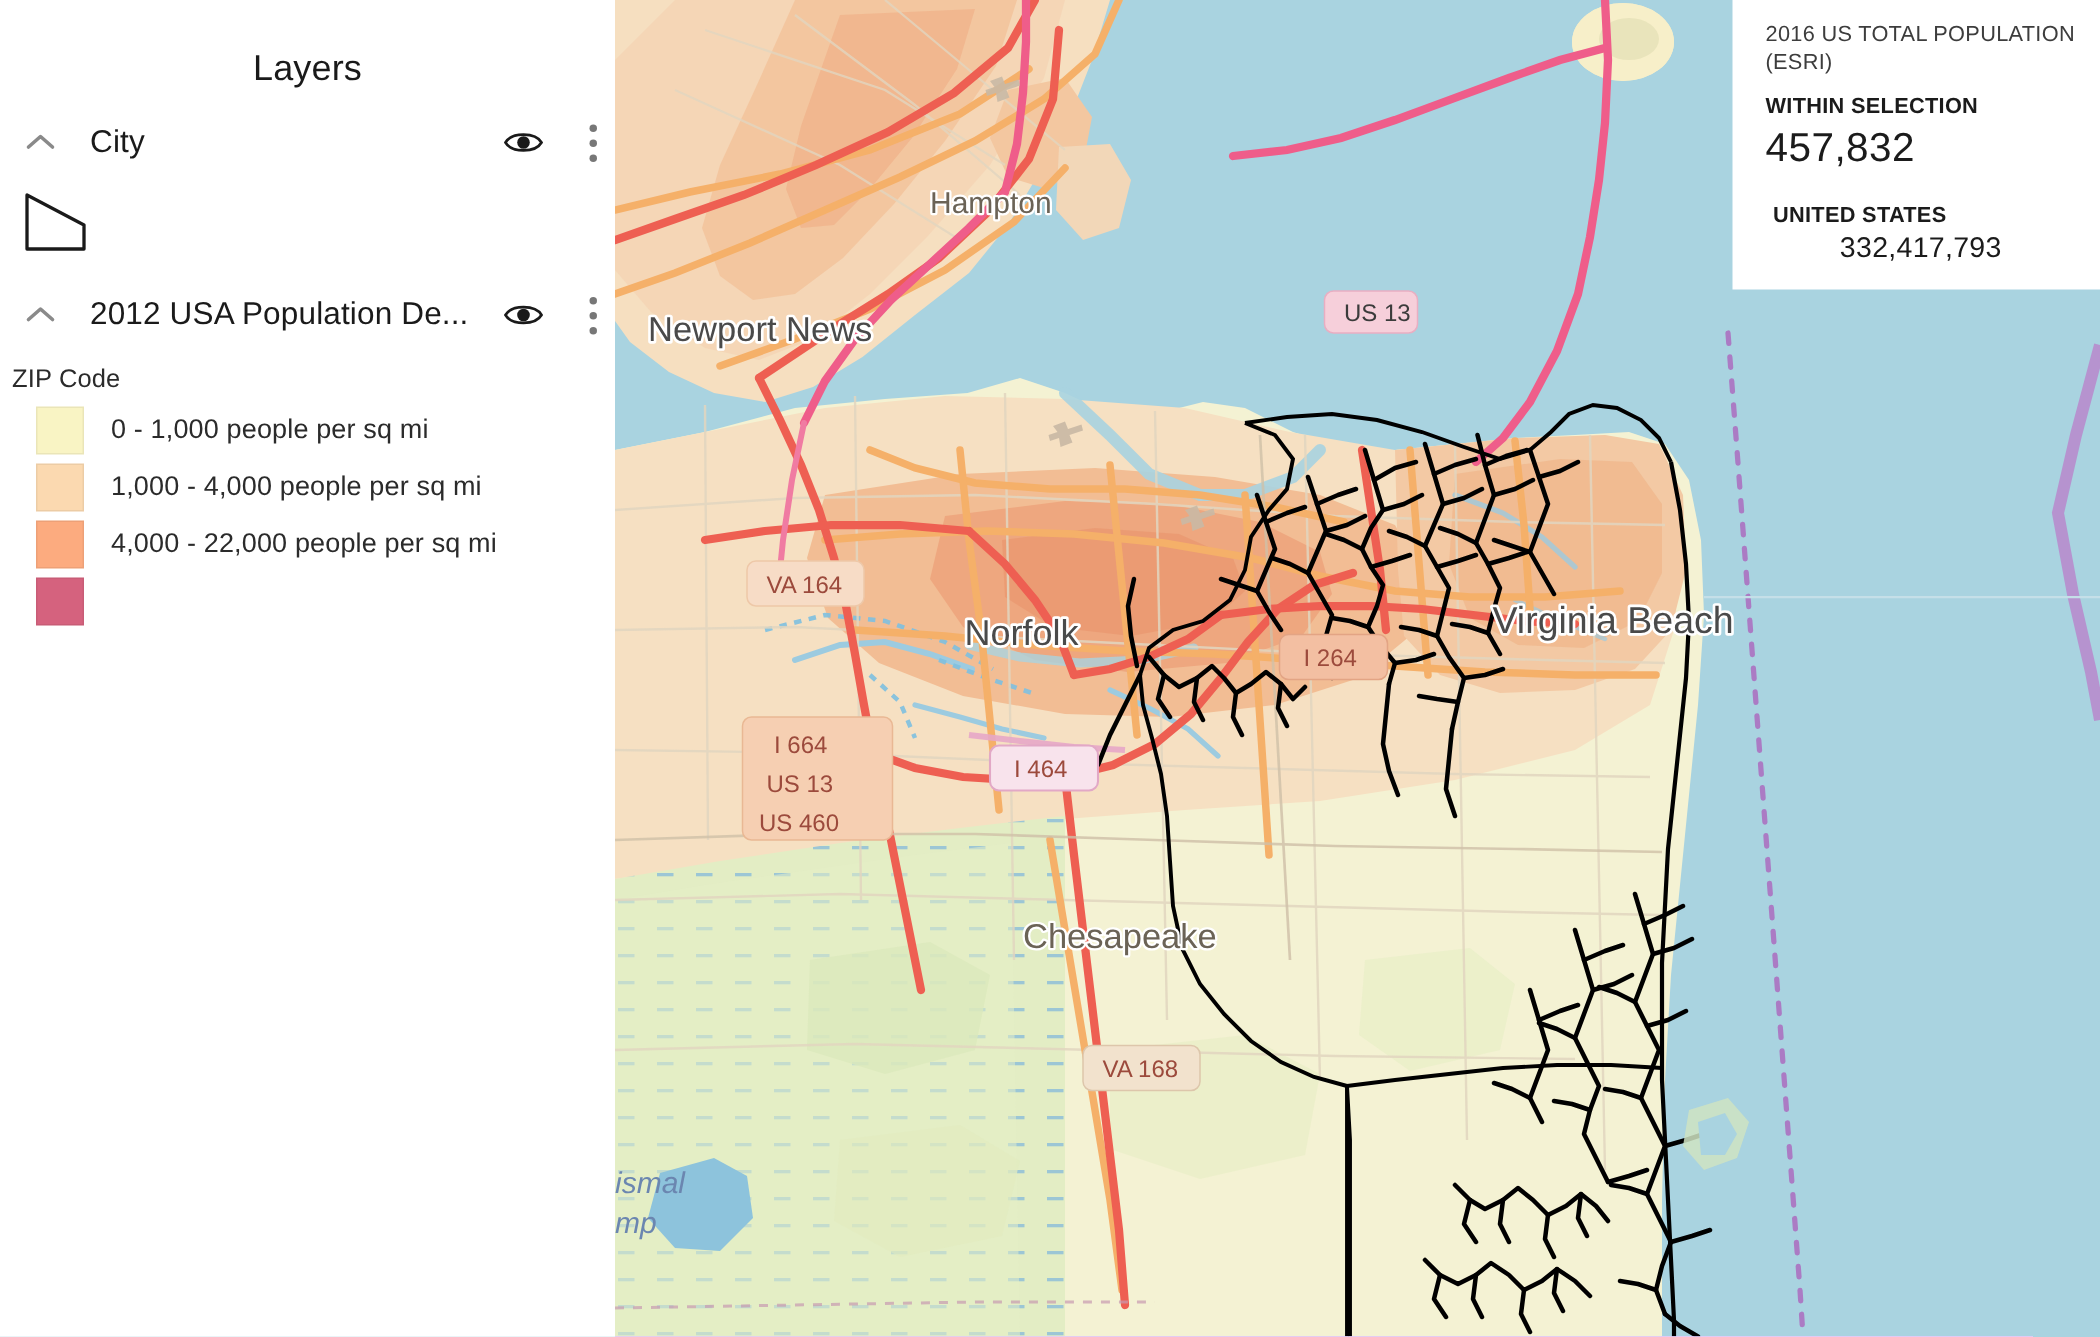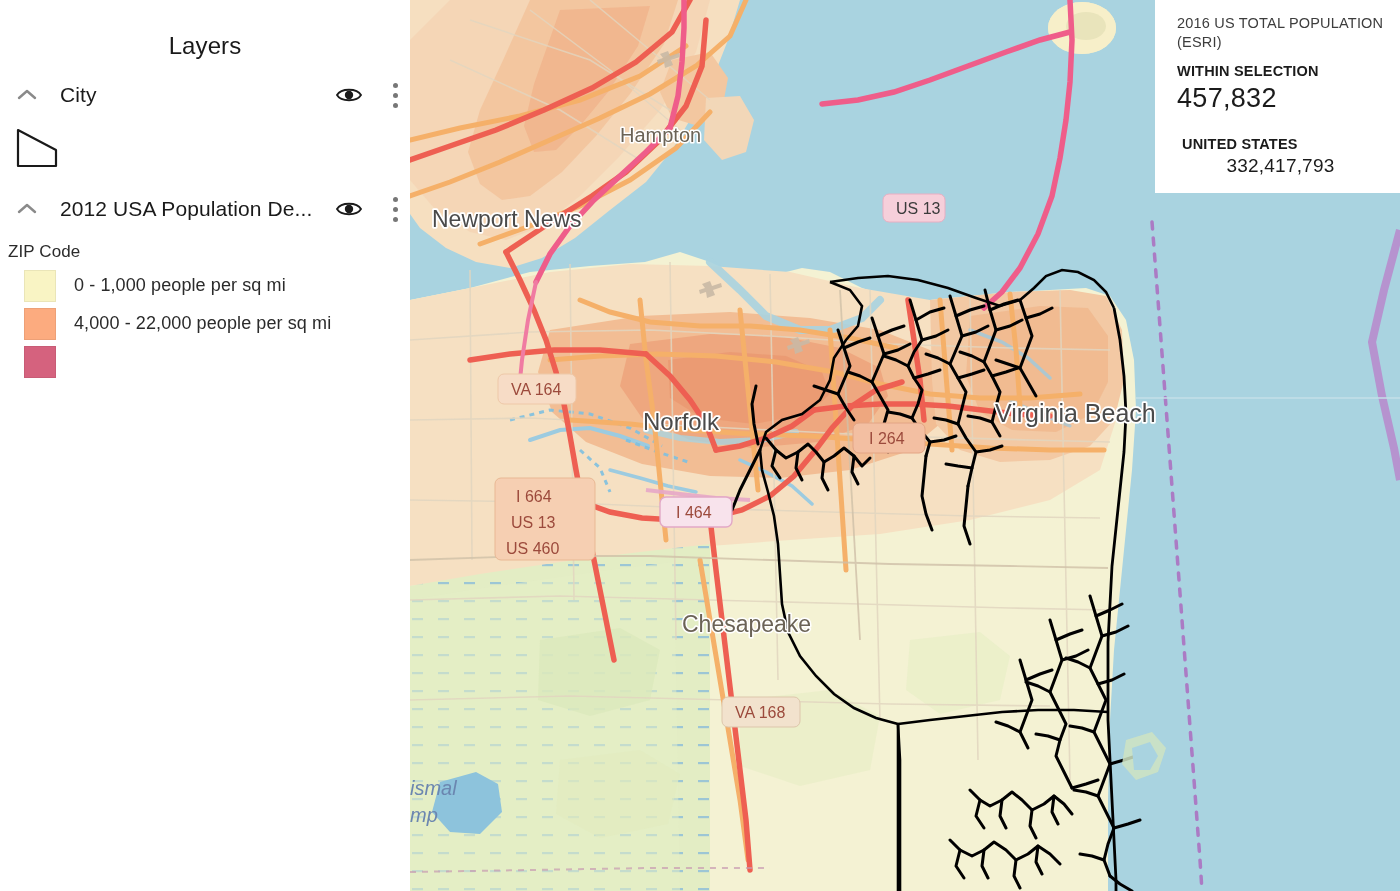--- a/index.html
+++ b/index.html
@@ -444,20 +444,24 @@
         </span>
     </div>
 
     <div class="legend-head">ZIP Code</div>
 
     <div class="legend-item">
       <span class="swatch" style="background:#f9f4c4"></span>
       <span class="legend-label">0 - 1,000 people per sq mi</span>
     </div>
     <div class="legend-item">
+      <span class="swatch" style="background:#fbd9b0"></span>
+      <span class="legend-label">1,000 - 4,000 people per sq mi</span>
+    </div>
+    <div class="legend-item">
       <span class="swatch" style="background:#fcab7f"></span>
       <span class="legend-label">4,000 - 22,000 people per sq mi</span>
     </div>
     <div class="legend-item">
       <span class="swatch" style="background:#d5627e"></span>
     </div>
 
   </div>
 
   <div id="info-panel">

